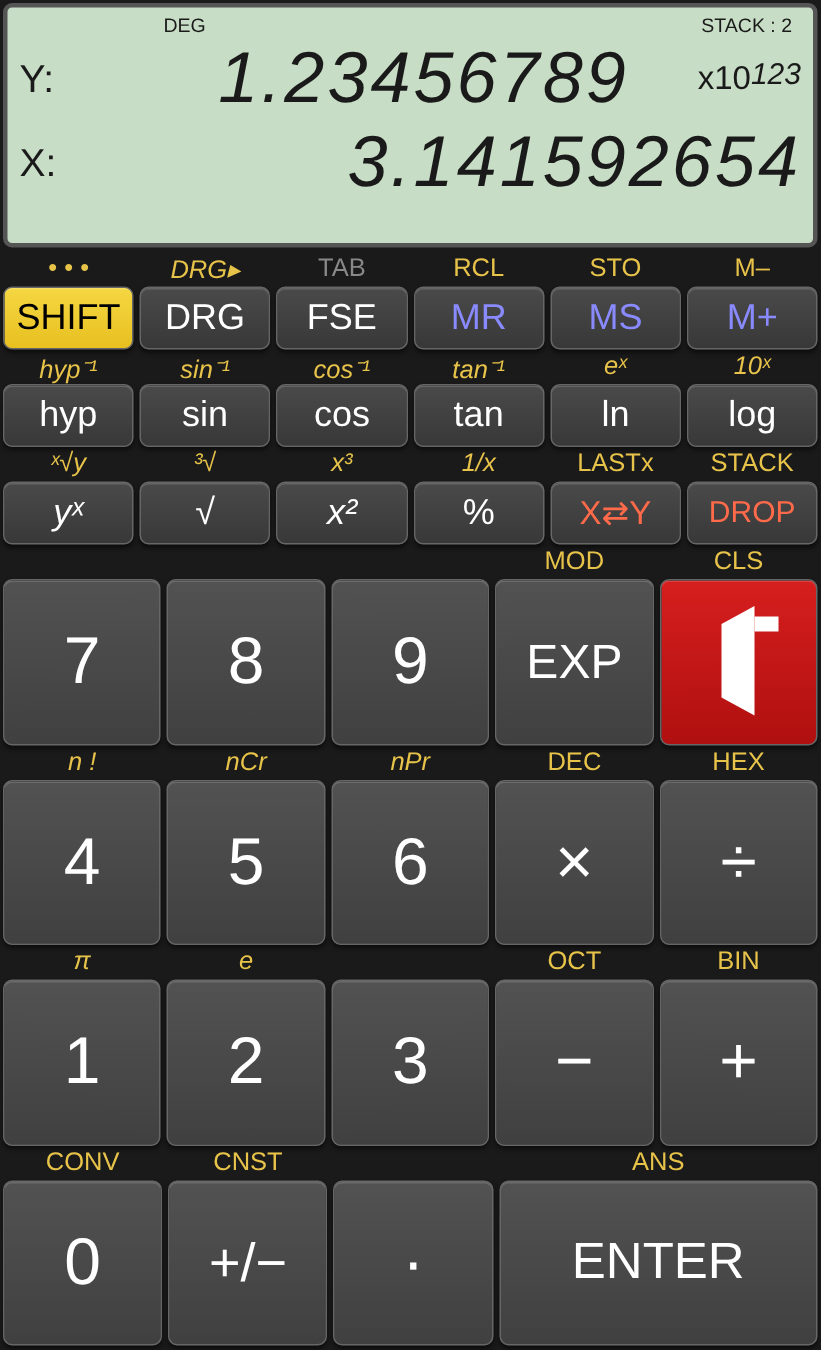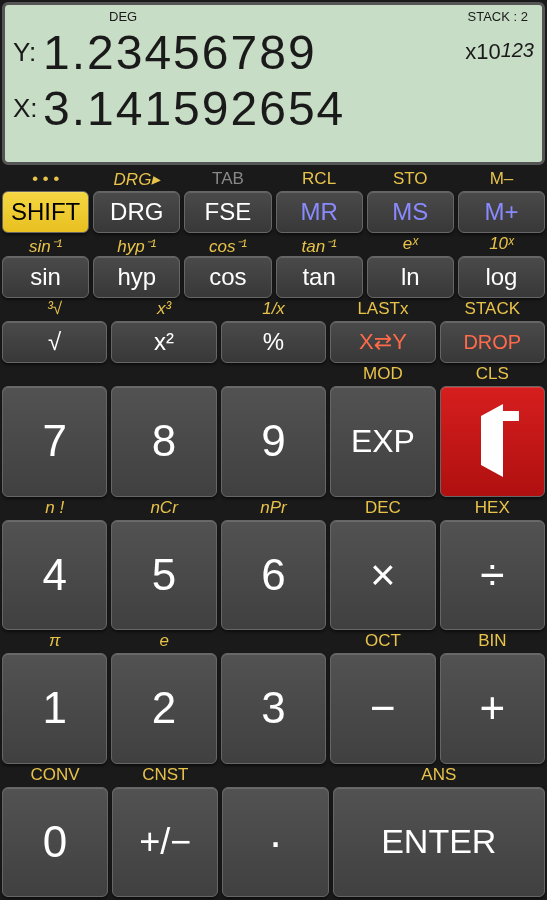--- a/index.html
+++ b/index.html
@@ -30,22 +30,23 @@
   display: flex; align-items: center;
   height: 56px;
 }
 .disp-label {
   width: 30px; font-size: 26px; color: #1a1a1a;
 }
 .disp-value {
   flex: 1;
   font-family: 'Arial Narrow', Arial, sans-serif;
   font-size: 48px;
+  font-style: italic;
   color: #1a1a1a;
-  text-align: left;
+  text-align: right;
   letter-spacing: 2px;
   white-space: nowrap;
 }
 .disp-exp { font-size: 22px; color: #1a1a1a; display: flex; align-items: flex-start; margin-left: 46px; }
 .disp-exp sup { font-size: 20px; font-style: italic; }
 .keypad {
   flex: 1;
   display: flex; flex-direction: column;
   padding: 2px;
 }
@@ -151,53 +152,57 @@
     <div class="btn small blue-text">MS</div>
         </div>
   <div class="cell">
           <div class="shift-label" style="font-style:normal">M–</div>
     <div class="btn small blue-text">M+</div>
         </div>
 </div>
 
 <div class="row">
   <div class="cell">
+          <div class="shift-label">hyp⁻¹</div>
+    <div class="btn small">hyp</div>
+        </div>
+  <div class="cell">
           <div class="shift-label">sin⁻¹</div>
     <div class="btn small">sin</div>
         </div>
   <div class="cell">
-          <div class="shift-label">hyp⁻¹</div>
-    <div class="btn small">hyp</div>
-        </div>
-  <div class="cell">
           <div class="shift-label">cos⁻¹</div>
     <div class="btn small">cos</div>
         </div>
   <div class="cell">
           <div class="shift-label">tan⁻¹</div>
     <div class="btn small">tan</div>
         </div>
   <div class="cell">
           <div class="shift-label">eˣ</div>
     <div class="btn small">ln</div>
         </div>
   <div class="cell">
           <div class="shift-label">10ˣ</div>
     <div class="btn small">log</div>
         </div>
 </div>
 
 <div class="row">
   <div class="cell">
+          <div class="shift-label">ˣ√y</div>
+    <div class="btn small" style="font-style:italic">yˣ</div>
+        </div>
+  <div class="cell">
           <div class="shift-label">³√</div>
     <div class="btn small">√</div>
         </div>
   <div class="cell">
           <div class="shift-label">x³</div>
-    <div class="btn small" style="">x²</div>
+    <div class="btn small" style="font-style:italic">x²</div>
         </div>
   <div class="cell">
           <div class="shift-label">1/x</div>
     <div class="btn small">%</div>
         </div>
   <div class="cell">
           <div class="shift-label" style="font-style:normal">LASTx</div>
     <div class="btn small red-text" style="font-size:22px">X⇄Y</div>
         </div>
   <div class="cell">

